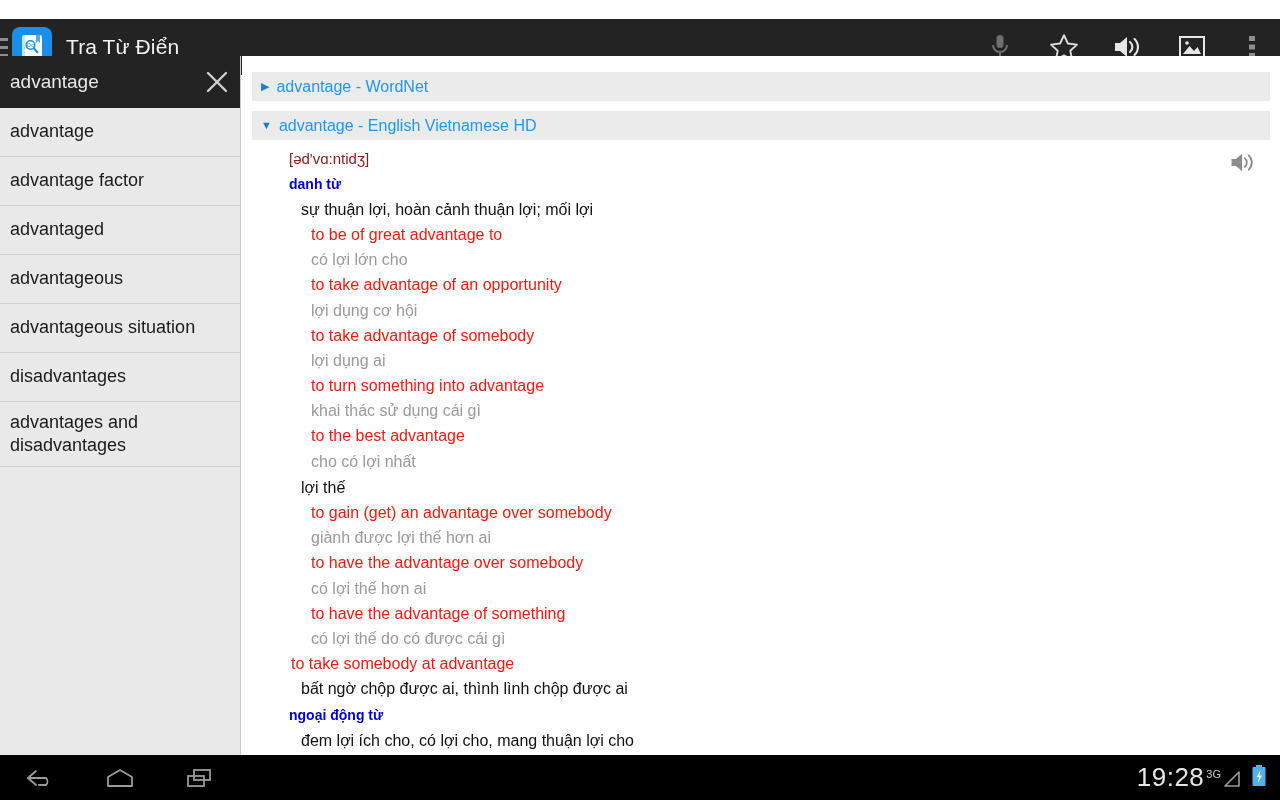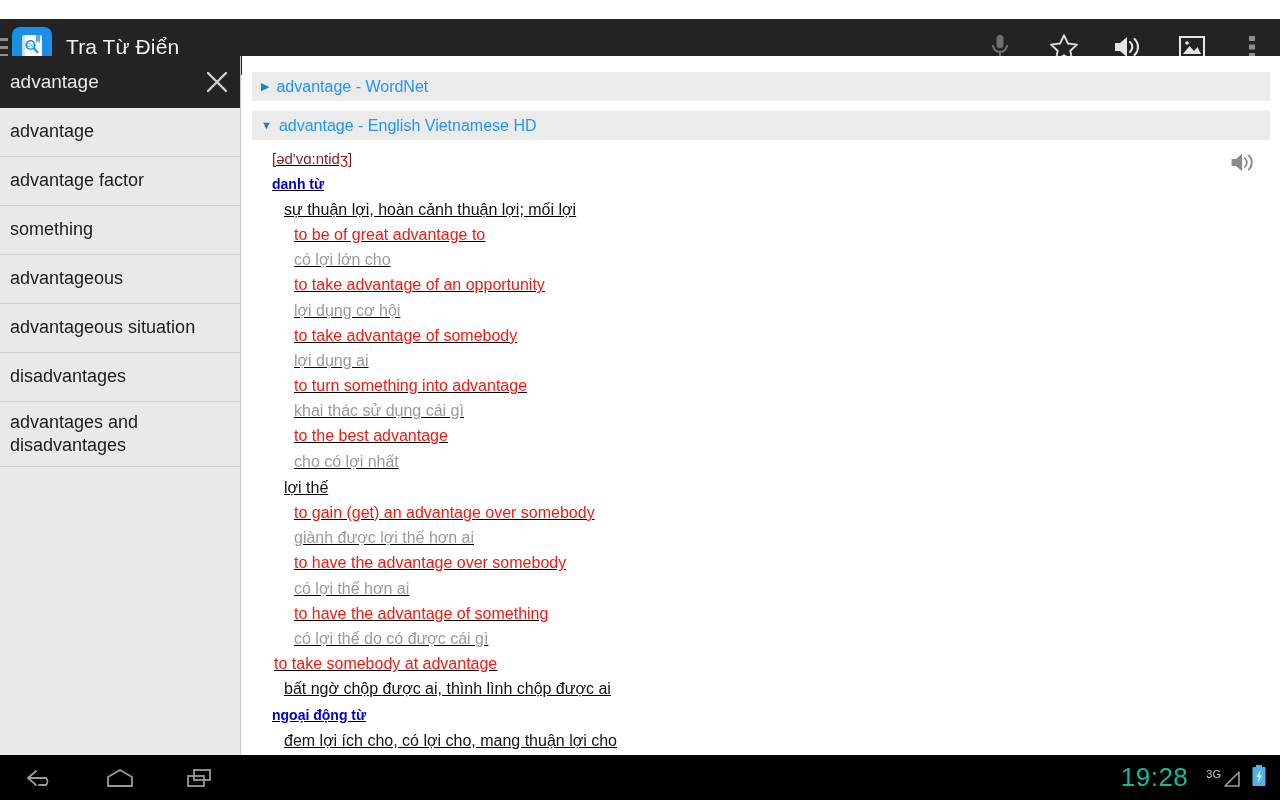--- a/index.html
+++ b/index.html
@@ -72,21 +72,21 @@
     margin:10px 10px 0 10px; background:#ebebeb; height:29px;
     display:flex; align-items:center; padding-left:9px;
   }
   .sect-header.first{ margin-top:16px; }
   .tri{
     color:#1b7fd4; font-size:11px; margin-right:7px; line-height:1;
     display:inline-block;
   }
   .sect-title{ color:#2196f3; font-size:16px; white-space:nowrap; }
 
-  .entry{ position:relative; padding:0 10px;text-decoration:underline; }
+  .entry{ position:relative; padding:0 27px; }
   .speaker-inline{ position:absolute; right:22px; top:10px; }
 
   .ipa{ color:#8b1a1a; font-size:15px; padding:8px 0 1px 20px; line-height:1.45; }
   .pos{ color:#0000cd; font-size:14px; font-weight:bold; padding:3px 0 1px 20px; line-height:1.5; }
   .def{ color:#111111; font-size:16px; padding:2px 0 1px 32px; line-height:1.45; }
   .ex{ color:#ee1b11; font-size:16px; padding:1px 0 1px 42px; line-height:1.45; }
   .ex.shallow{ padding-left:22px; }
   .tr{ color:#9a9a9a; font-size:16px; padding:1px 0 1px 42px; line-height:1.45; }
   .tr.deep{ padding-left:32px; }
 
@@ -94,21 +94,21 @@
   .navbar{
     position:absolute; left:0; top:755px; width:1280px; height:45px;
     background:#000000; display:flex; align-items:center;
   }
   .nav-btn{
     width:80px; height:45px; display:flex; align-items:center;
     justify-content:center; flex:0 0 auto;
   }
   .nav-spacer{ flex:1 1 auto; }
   .clock{
-    color:#14b8a6; font-size:26px; letter-spacing:.5px; margin-right:18px;
+    color:#e5e5e5; font-size:26px; letter-spacing:.5px; margin-right:2px;
     font-family:"Liberation Sans", sans-serif;
   }
   .sigwrap{ display:flex; align-items:flex-start; margin-right:8px; }
   .signal-label{ color:#cfcfcf; font-size:11px; margin-right:1px; margin-top:1px; }
   .batt{ margin-right:12px; }
 </style>
 </head>
 <body>
 
 <div id="app">
@@ -184,21 +184,21 @@
         <svg width="26" height="26" viewBox="0 0 26 26" aria-hidden="true">
           <line x1="4" y1="4" x2="22" y2="22" stroke="#cfcfcf" stroke-width="2.4" stroke-linecap="round"></line>
           <line x1="22" y1="4" x2="4" y2="22" stroke="#cfcfcf" stroke-width="2.4" stroke-linecap="round"></line>
         </svg>
       </div>
     </div>
 
     <div class="suggestions">
       <div class="sugg-item">advantage</div>
       <div class="sugg-item">advantage factor</div>
-      <div class="sugg-item">something</div>
+      <div class="sugg-item">advantaged</div>
       <div class="sugg-item">advantageous</div>
       <div class="sugg-item">advantageous situation</div>
       <div class="sugg-item">disadvantages</div>
       <div class="sugg-item two">advantages and disadvantages</div>
     </div>
   </div>
 
   <div class="content">
 
     <div class="sect-header first">

